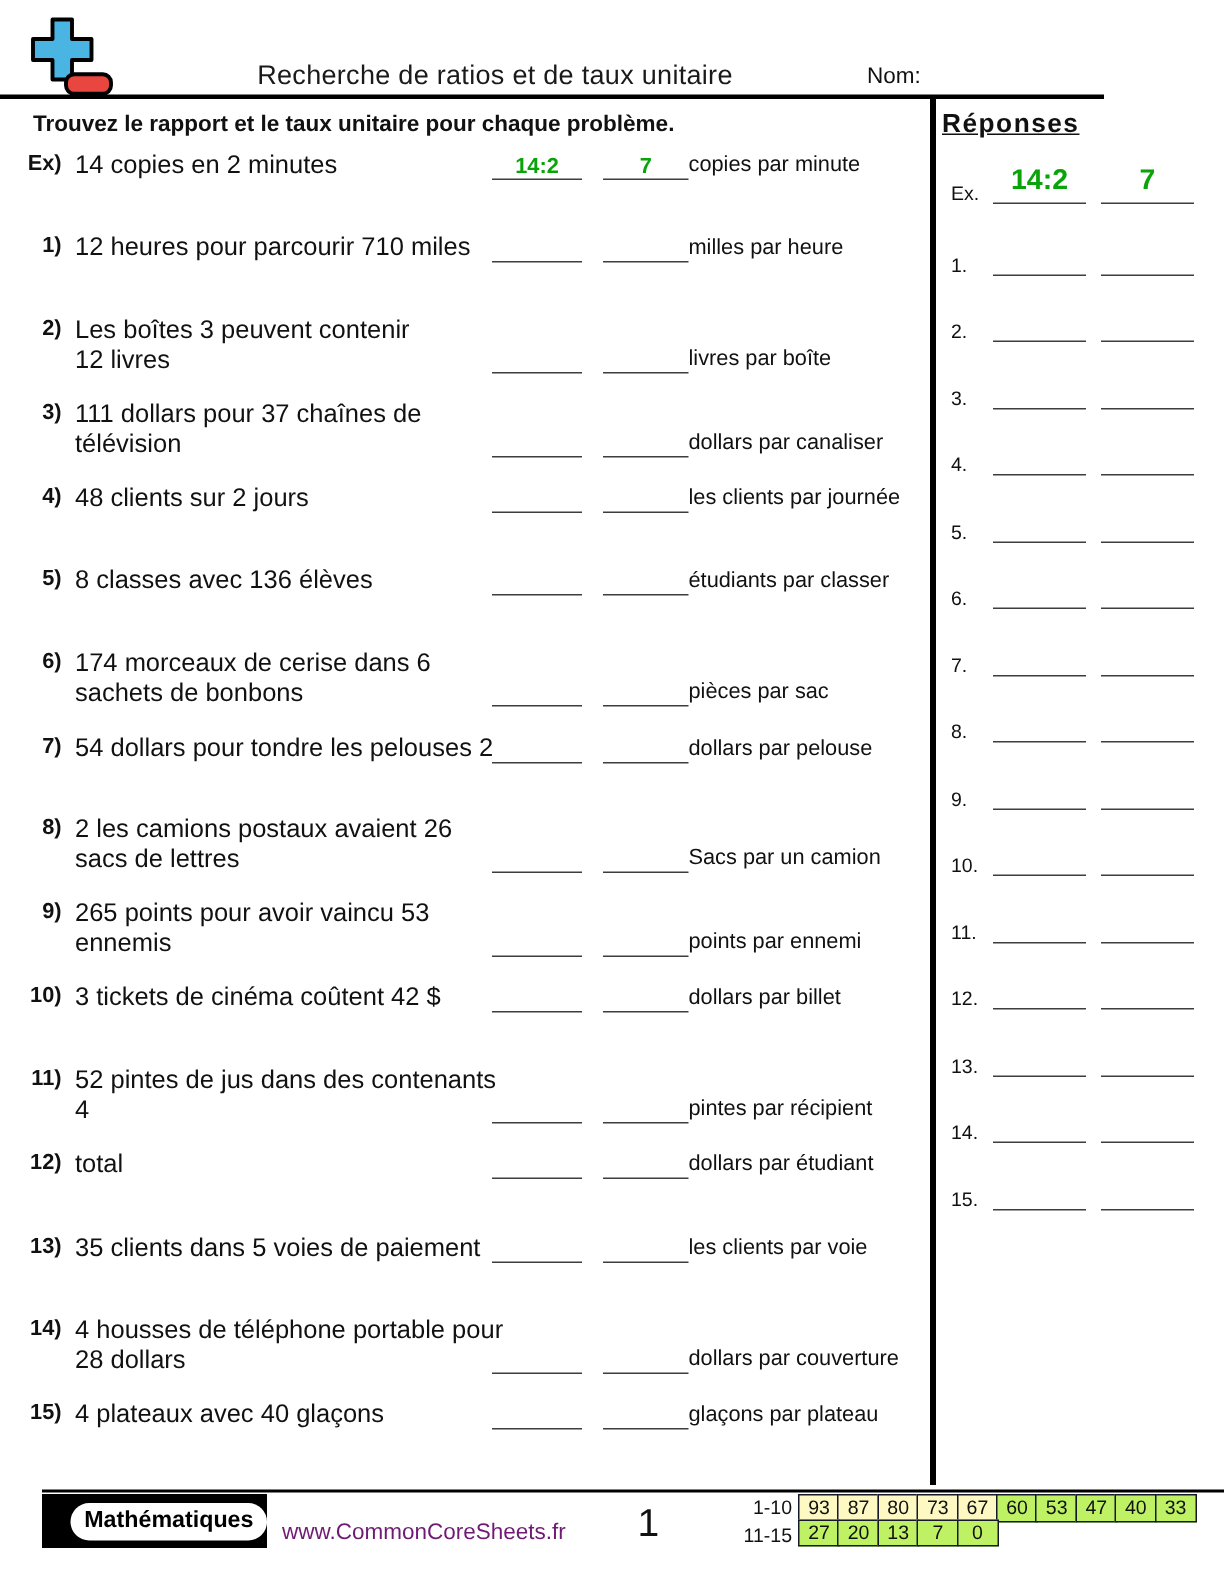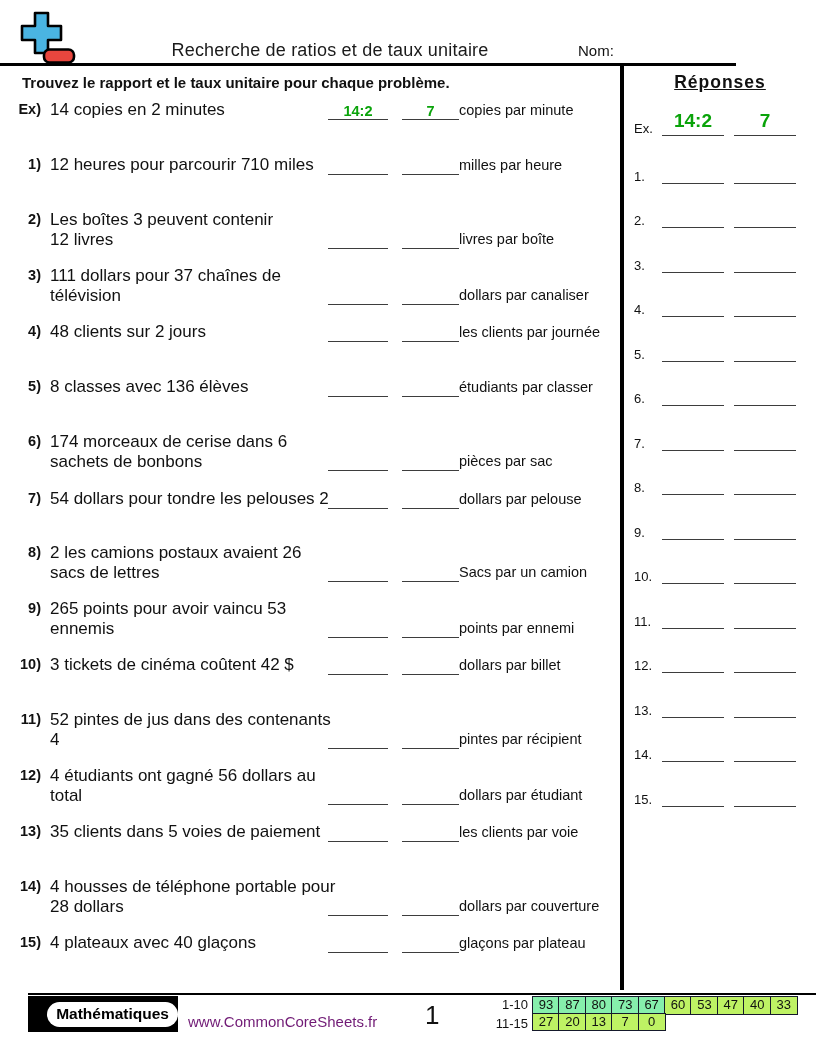--- a/index.html
+++ b/index.html
@@ -24,36 +24,36 @@
   .pnum { width:50px; text-align:right; font-weight:bold; font-size:14.5px; padding-right:9px; line-height:19.5px; align-self:flex-start; flex:none; }
   .ptext { width:272px; font-size:17px; line-height:19.5px; align-self:flex-start; flex:none; }
   .pline { display:block; white-space:nowrap; }
   .pline:empty { display:none; }
   .blank { border-bottom:1.6px solid #3d3d3d; height:18px; text-align:center; flex:none; }
   .blank1 { width:60px; margin-left:6px; }
   .blank2 { width:57px; margin-left:14px; }
   .green-ans { color:#0aa30a; font-weight:bold; font-size:14.5px; }
   .unit { font-size:14.5px; line-height:19px; white-space:nowrap; }
   
-  .answers-title { position:absolute; top:6px; left:0; width:184px; text-align:center; font-size:17.5px; font-weight:bold; text-decoration:underline; letter-spacing:1px; }
+  .answers-title { position:absolute; top:6px; left:0; width:184px; font-size:17.5px; font-weight:bold; text-decoration:underline; letter-spacing:1px; }
   .arow { position:absolute; left:6px; display:flex; align-items:flex-end; }
   .alabel { width:28px; font-size:13px; padding-right:2px; line-height:15px; flex:none; }
   .ablank { width:62px; border-bottom:1.6px solid #3d3d3d; height:16px; text-align:center; flex:none; }
   .ablank + .ablank { margin-left:10px; }
   .aval { color:#0aa30a; font-weight:bold; font-size:19px; line-height:21px; display:inline-block; }
   
   .footer-line { position:absolute; left:28px; top:993px; width:788px; border-top:2.5px solid #000; }
   .badge-box { position:absolute; left:28px; top:996px; width:150px; height:36px; background:#000; display:flex; align-items:center; justify-content:flex-end; }
   .badge-pill { background:#fff; border-radius:15px; padding:3px 9px 4px; font-size:15.5px; font-weight:bold; color:#000; white-space:nowrap; }
   .site { position:absolute; left:188px; top:1013px; font-size:15px; color:#701a75; }
   .page-num { position:absolute; left:425px; top:1000px; font-size:26px; }
   .gtable { position:absolute; left:486px; top:996px; }
   .gt-row { display:flex; }
   .gt-label { width:46px; text-align:right; font-size:13px; padding-right:4px; line-height:18px; flex:none; }
-  .gt-cell { width:28px; height:18.5px; border:1.6px solid #15192b; margin-left:-1.6px; text-align:center; font-size:13px; line-height:16px; background:#86efac; flex:none; }
+  .gt-cell { width:28px; height:18.5px; border:1.6px solid #15192b; margin-left:-1.6px; text-align:center; font-size:13px; line-height:16px; background:#fef9c3; flex:none; }
   .gt-cell.first { margin-left:0; }
   .gt-row2 .gt-cell { margin-top:-1.6px; }
   .gt-cell.blue { background:#bef264; }
 </style>
 </head>
 <body>
 
 <div class="sheet">
 
   <div class="header">
@@ -192,21 +192,20 @@
           <span class="pline">4</span>
         </div>
       <div class="blank blank1"></div>
       <div class="blank blank2"></div>
       <div class="unit">pintes par récipient</div>
     </div>
 
     <div class="problem" style="top:700px">
       <div class="pnum">12)</div>
       <div class="ptext">
-          <span class="pline">4 étudiants ont gagné 56 dollars au</span>
           <span class="pline">total</span>
         </div>
       <div class="blank blank1"></div>
       <div class="blank blank2"></div>
       <div class="unit">dollars par étudiant</div>
     </div>
 
     <div class="problem" style="top:756px">
       <div class="pnum">13)</div>
       <div class="ptext">

